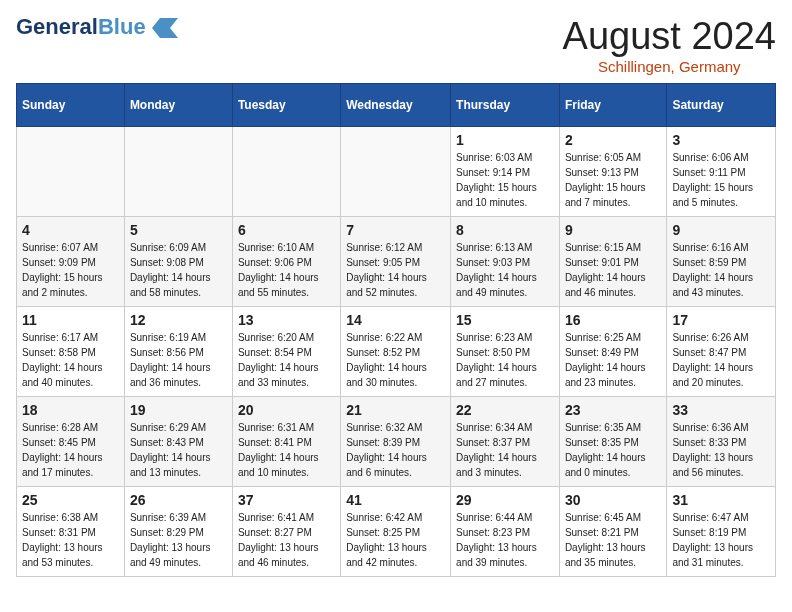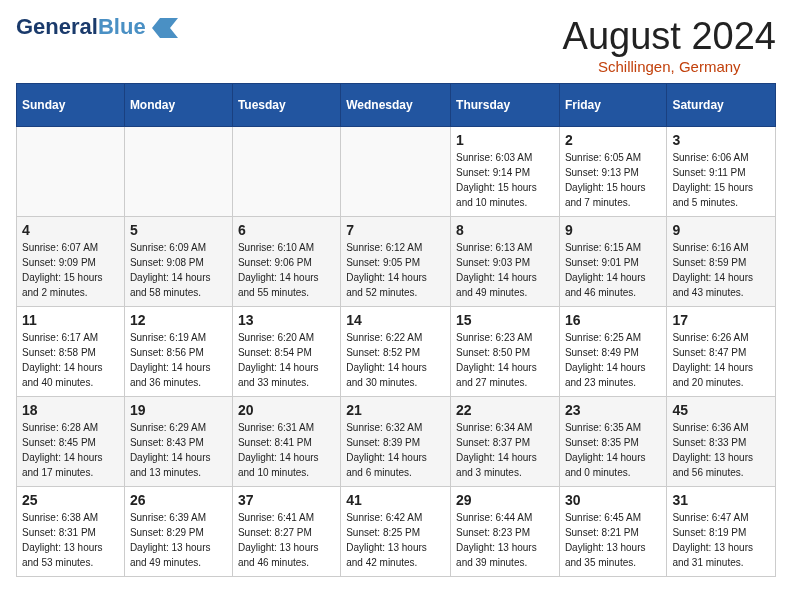--- a/index.html
+++ b/index.html
@@ -159,21 +159,21 @@
         <td><span class="day-number">19</span>
         <span class="day-info">Sunrise: 6:29 AM<br>Sunset: 8:43 PM<br>Daylight: 14 hours and 13 minutes.</span></td>
         <td><span class="day-number">20</span>
         <span class="day-info">Sunrise: 6:31 AM<br>Sunset: 8:41 PM<br>Daylight: 14 hours and 10 minutes.</span></td>
         <td><span class="day-number">21</span>
         <span class="day-info">Sunrise: 6:32 AM<br>Sunset: 8:39 PM<br>Daylight: 14 hours and 6 minutes.</span></td>
         <td><span class="day-number">22</span>
         <span class="day-info">Sunrise: 6:34 AM<br>Sunset: 8:37 PM<br>Daylight: 14 hours and 3 minutes.</span></td>
         <td><span class="day-number">23</span>
         <span class="day-info">Sunrise: 6:35 AM<br>Sunset: 8:35 PM<br>Daylight: 14 hours and 0 minutes.</span></td>
-        <td><span class="day-number">45</span>
+        <td><span class="day-number">33</span>
         <span class="day-info">Sunrise: 6:36 AM<br>Sunset: 8:33 PM<br>Daylight: 13 hours and 56 minutes.</span></td>
       </tr>
       <tr>
         <td><span class="day-number">25</span>
         <span class="day-info">Sunrise: 6:38 AM<br>Sunset: 8:31 PM<br>Daylight: 13 hours and 53 minutes.</span></td>
         <td><span class="day-number">26</span>
         <span class="day-info">Sunrise: 6:39 AM<br>Sunset: 8:29 PM<br>Daylight: 13 hours and 49 minutes.</span></td>
         <td><span class="day-number">37</span>
         <span class="day-info">Sunrise: 6:41 AM<br>Sunset: 8:27 PM<br>Daylight: 13 hours and 46 minutes.</span></td>
         <td><span class="day-number">41</span>

